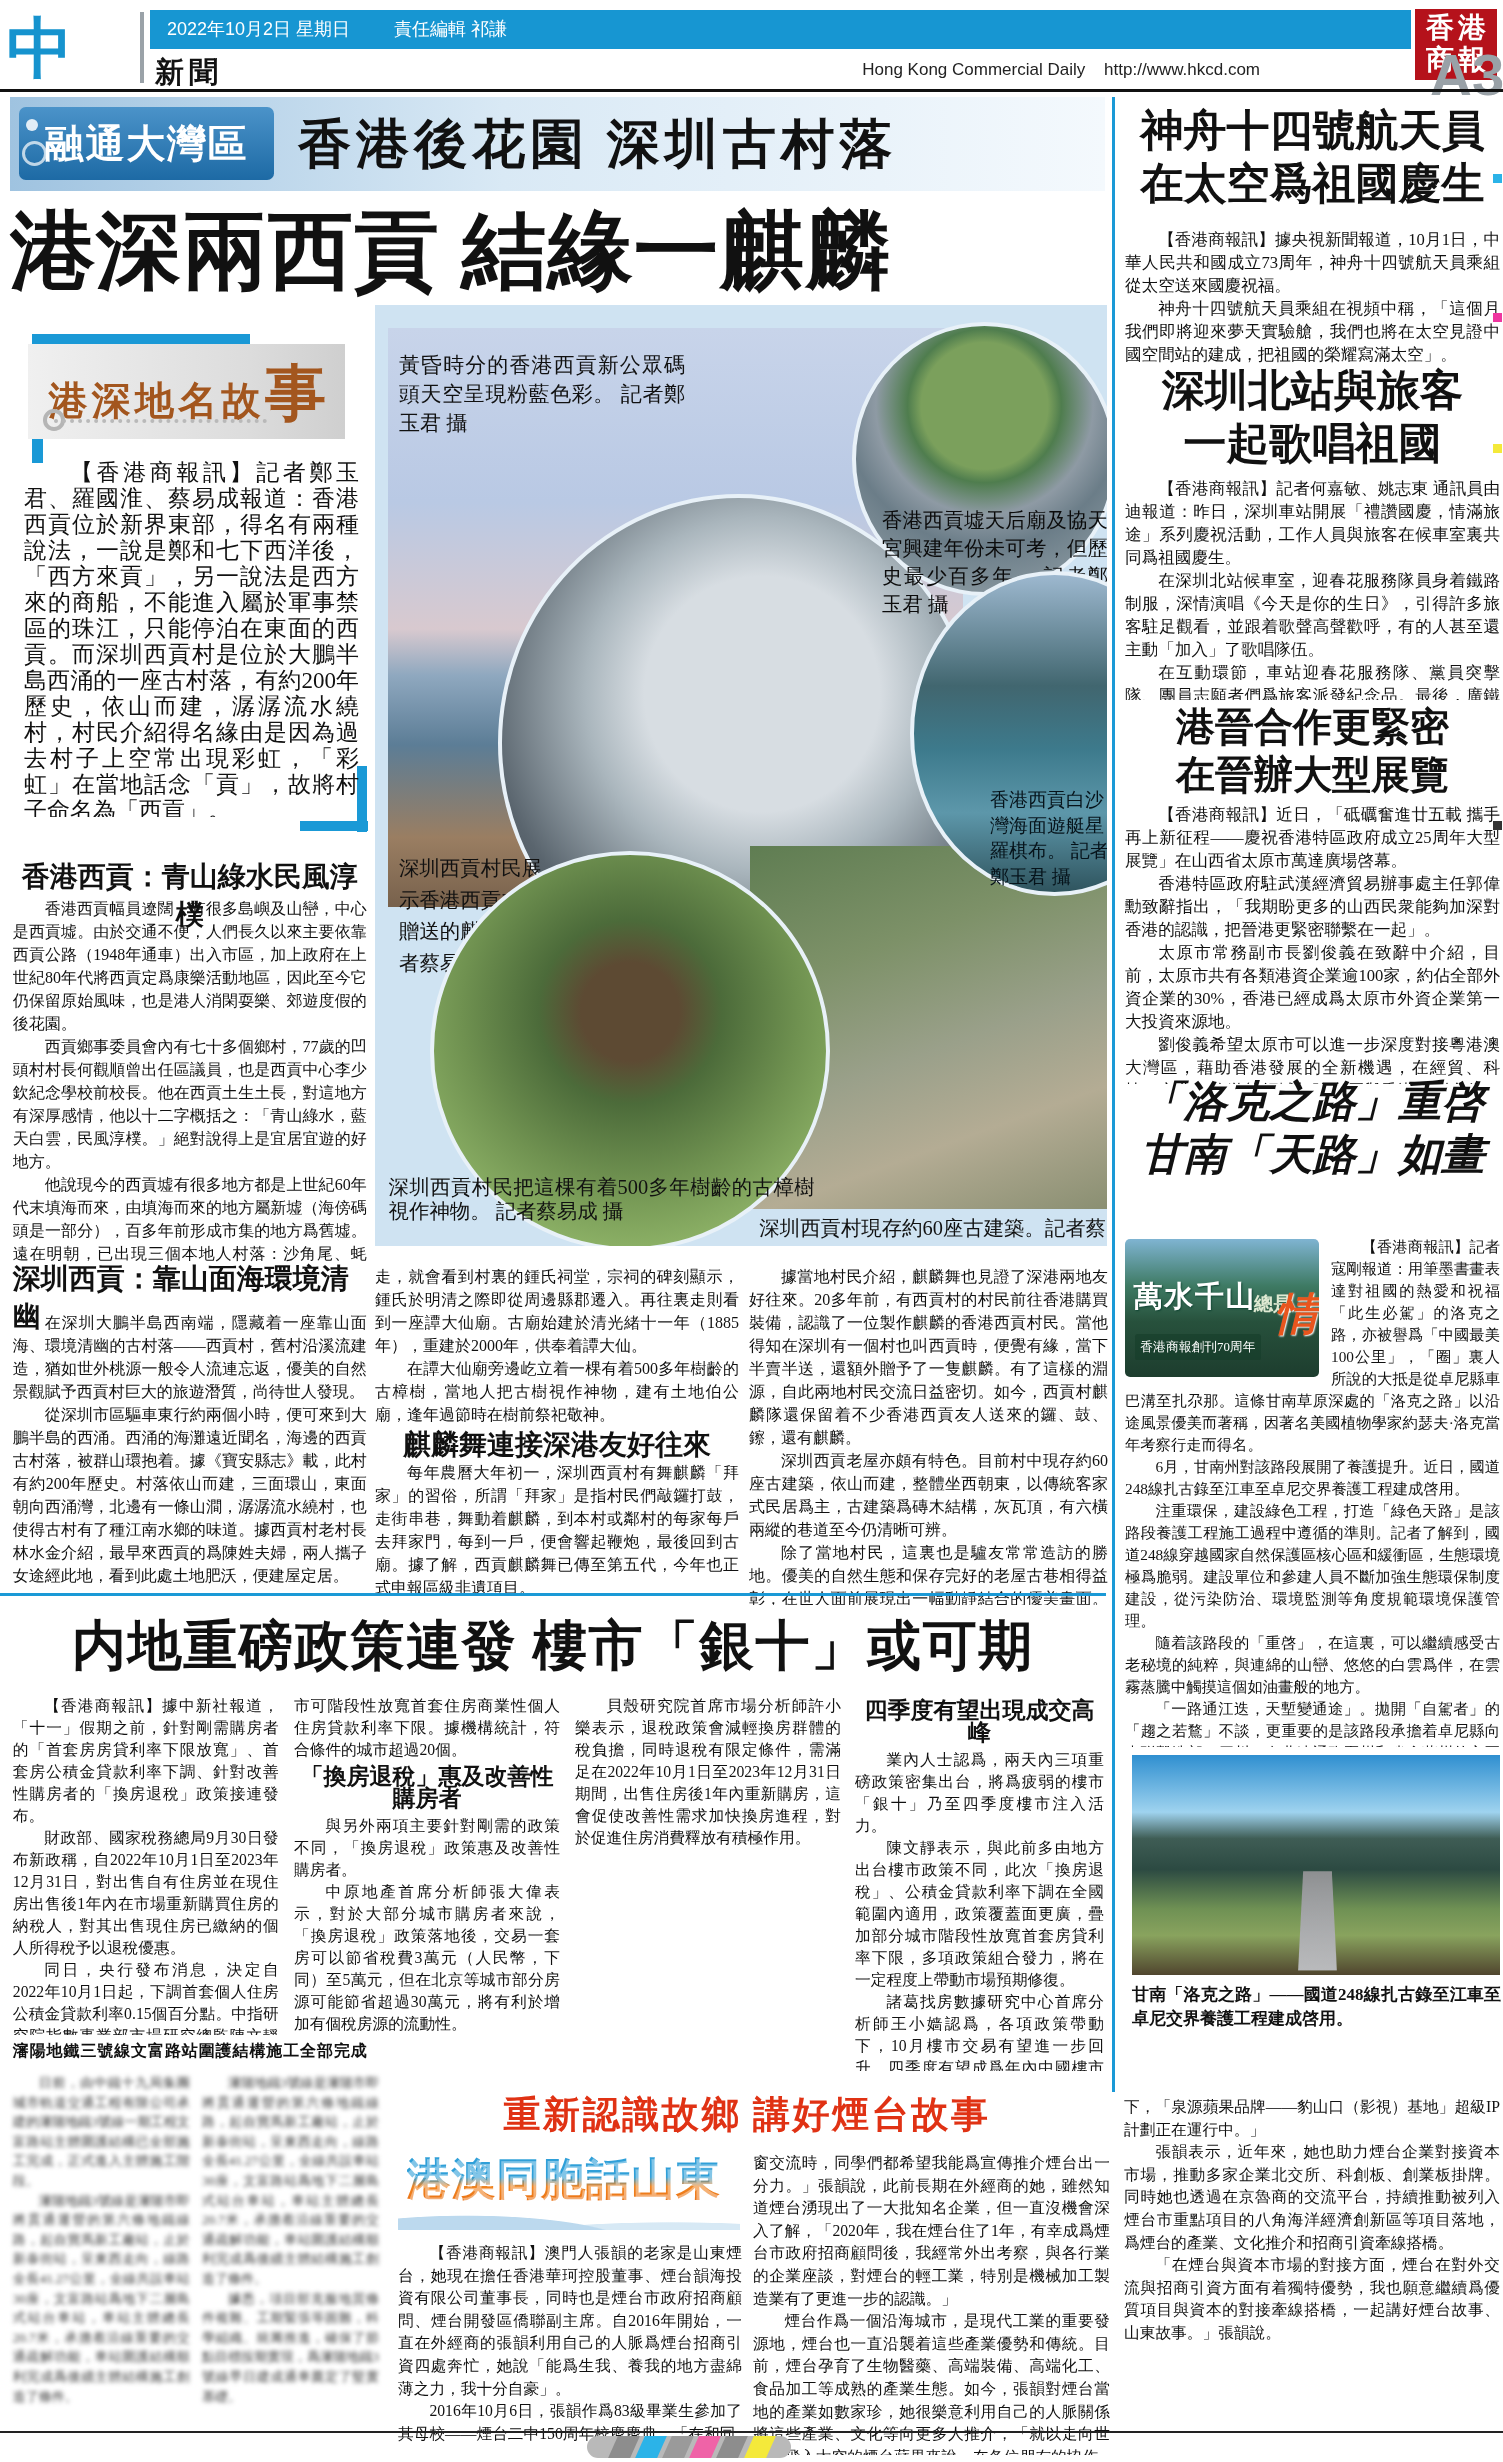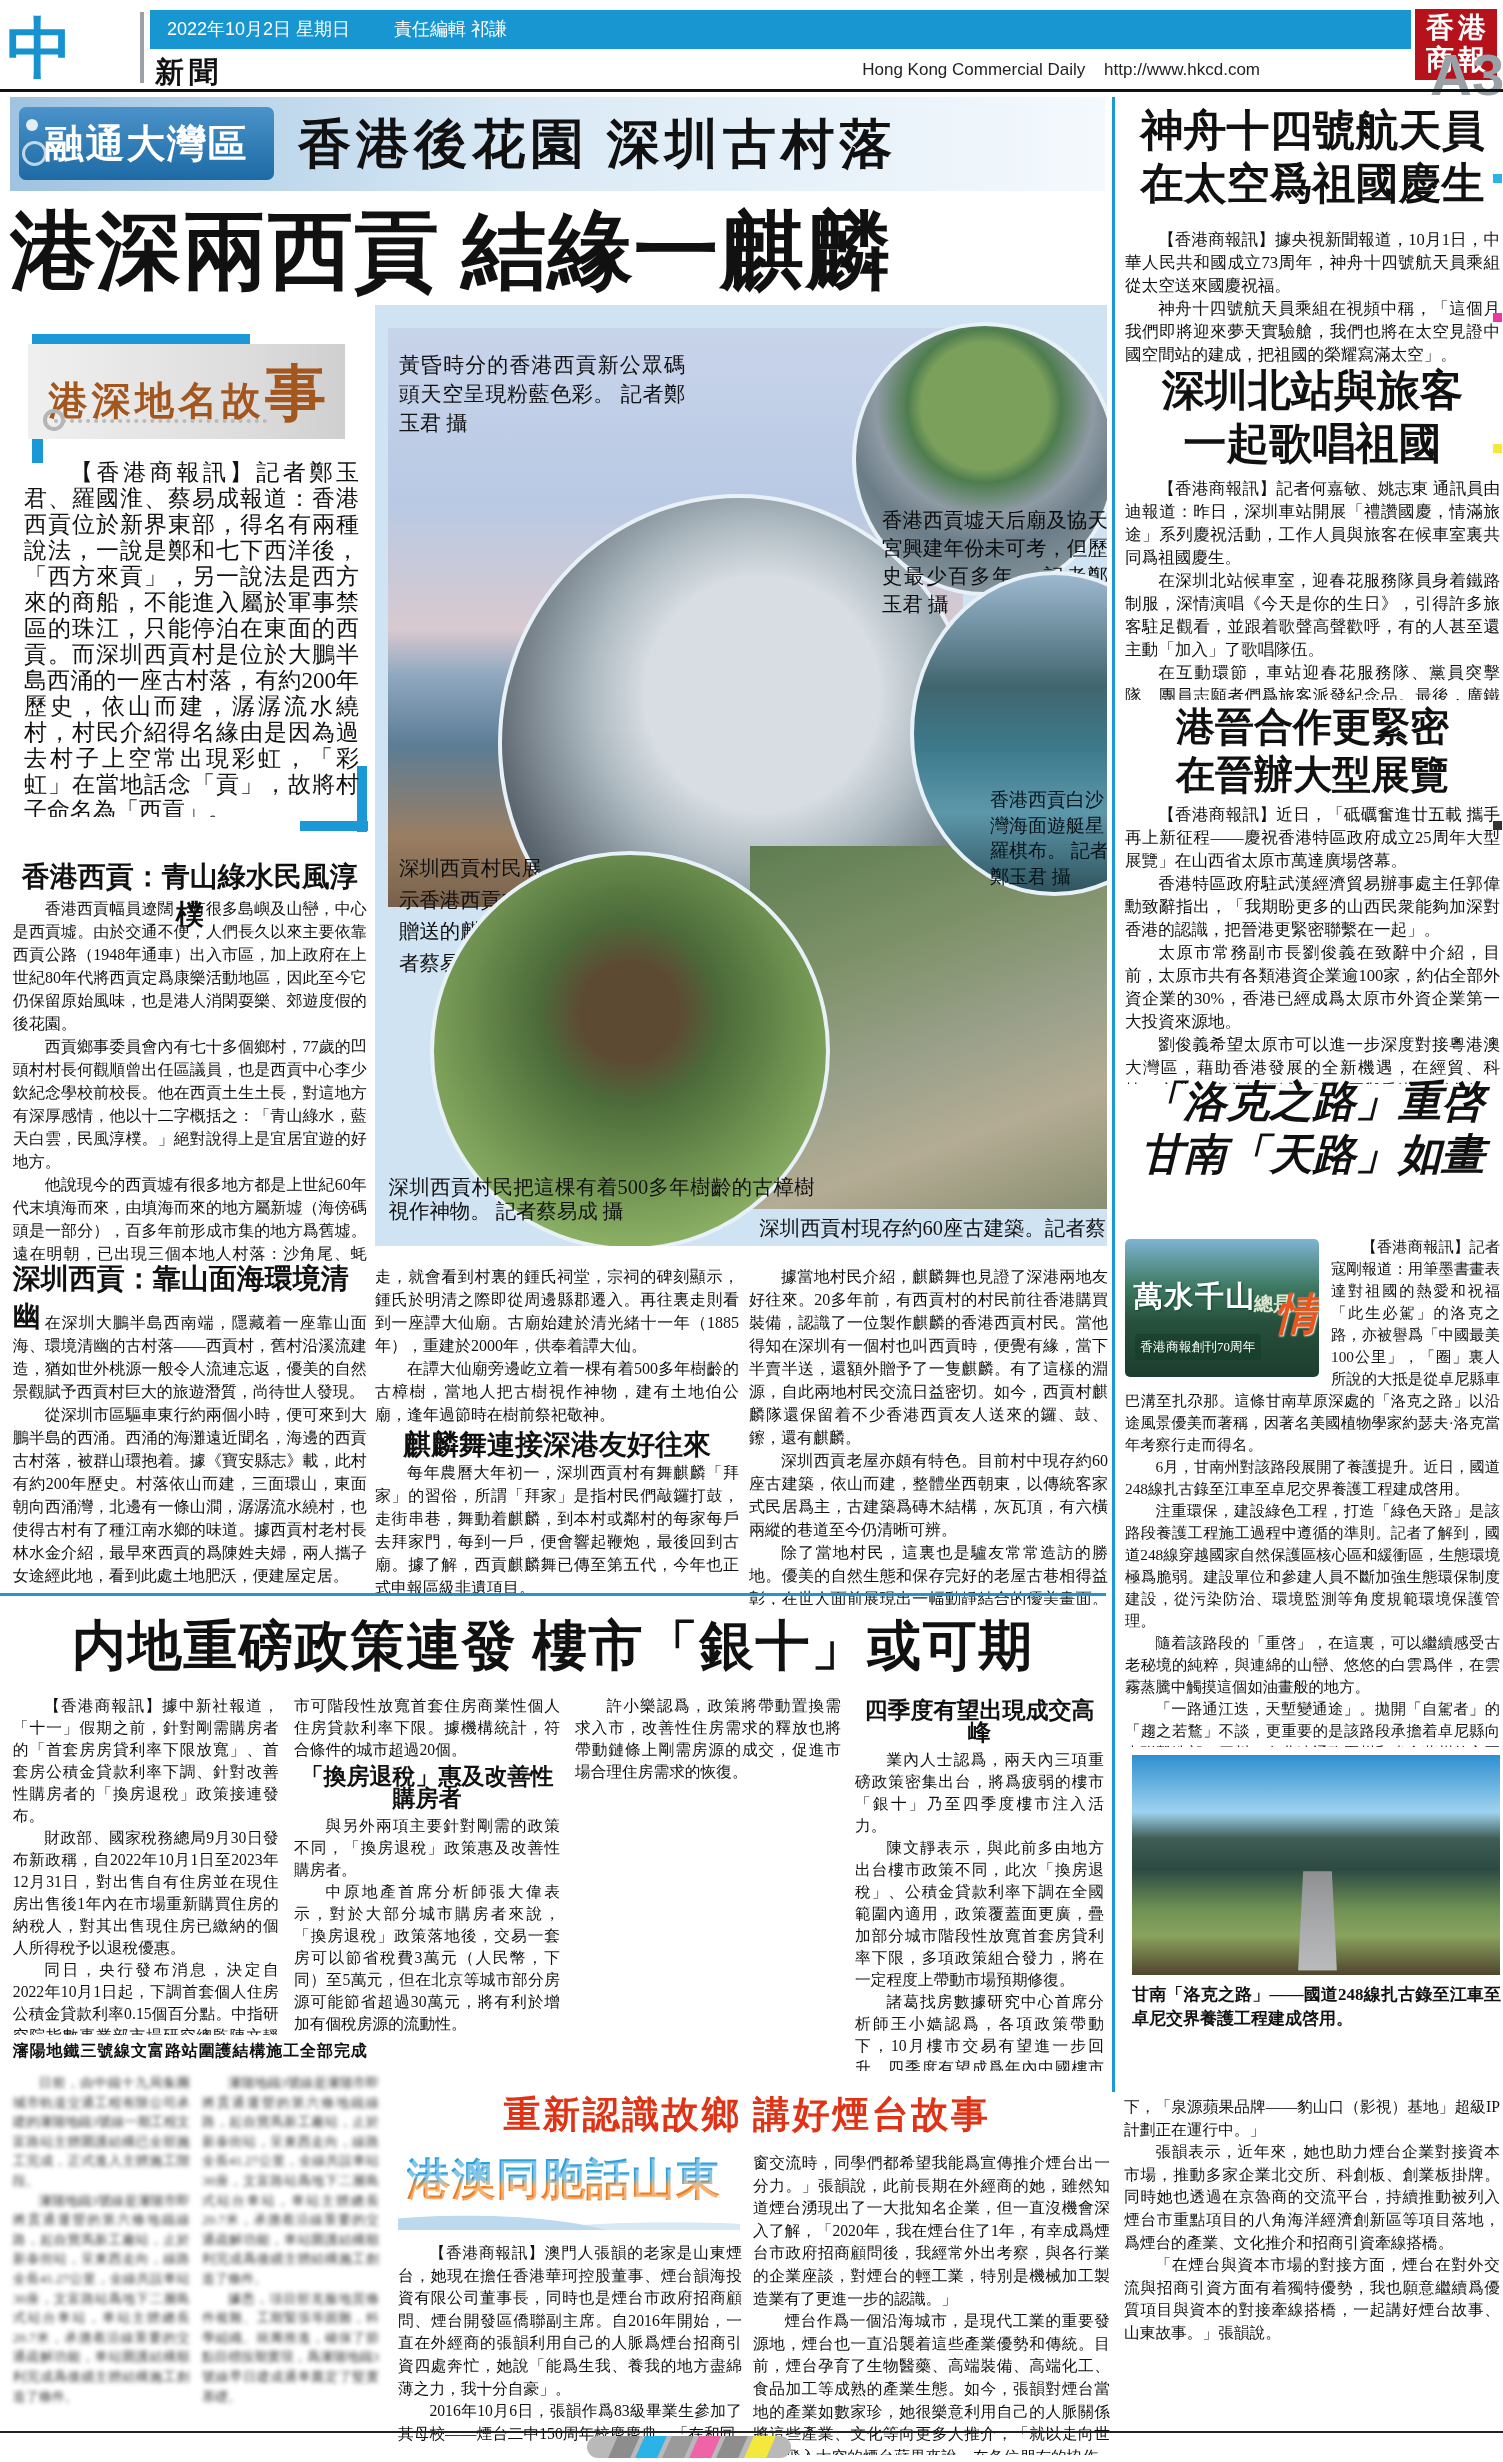--- a/index.html
+++ b/index.html
@@ -265,21 +265,21 @@
     <p class="para">同日，央行發布消息，決定自2022年10月1日起，下調首套個人住房公積金貸款利率0.15個百分點。中指研究院指數事業部市場研究總監陳文靜指出，這是時隔7年央行再次下調公積金貸款利率，公積金貸款利率的下調也爲商貸利率下調釋放一定空間。</p>
 
   </div>
   <div class="abs hcol" id="hcol2">
     <p class="para noindent">市可階段性放寬首套住房商業性個人住房貸款利率下限。據機構統計，符合條件的城市超過20個。</p>
     <p class="para hsub">「換房退稅」惠及改善性購房者</p>
     <p class="para">與另外兩項主要針對剛需的政策不同，「換房退稅」政策惠及改善性購房者。</p>
     <p class="para">中原地產首席分析師張大偉表示，對於大部分城市購房者來說，「換房退稅」政策落地後，交易一套房可以節省稅費3萬元（人民幣，下同）至5萬元，但在北京等城市部分房源可能節省超過30萬元，將有利於增加有個稅房源的流動性。</p>
   </div>
   <div class="abs hcol" id="hcol3">
-    <p class="para">許小樂認爲，政策將帶動置換需求入市，改善性住房需求的釋放也將帶動鏈條上剛需房源的成交，促進市場合理住房需求的恢復。</p>
+    <p class="para">貝殼研究院首席市場分析師許小樂表示，退稅政策會減輕換房群體的稅負擔，同時退稅有限定條件，需滿足在2022年10月1日至2023年12月31日期間，出售住房後1年內重新購房，這會促使改善性需求加快換房進程，對於促進住房消費釋放有積極作用。</p>
   </div>
   <div class="abs hcol" id="hcol4">
     <p class="para hsub">四季度有望出現成交高峰</p>
     <p class="para">業內人士認爲，兩天內三項重磅政策密集出台，將爲疲弱的樓市「銀十」乃至四季度樓市注入活力。</p>
     <p class="para">陳文靜表示，與此前多由地方出台樓市政策不同，此次「換房退稅」、公積金貸款利率下調在全國範圍內適用，政策覆蓋面更廣，疊加部分城市階段性放寬首套房貸利率下限，多項政策組合發力，將在一定程度上帶動市場預期修復。</p>
     <p class="para">諸葛找房數據研究中心首席分析師王小嫱認爲，各項政策帶動下，10月樓市交易有望進一步回升，四季度有望成爲年內中國樓市的交易高峰。</p>
   </div>
 
   <div class="abs" id="sy-head">瀋陽地鐵三號線文富路站圍護結構施工全部完成</div>
   <div class="abs sy-col" id="sy-c1">

